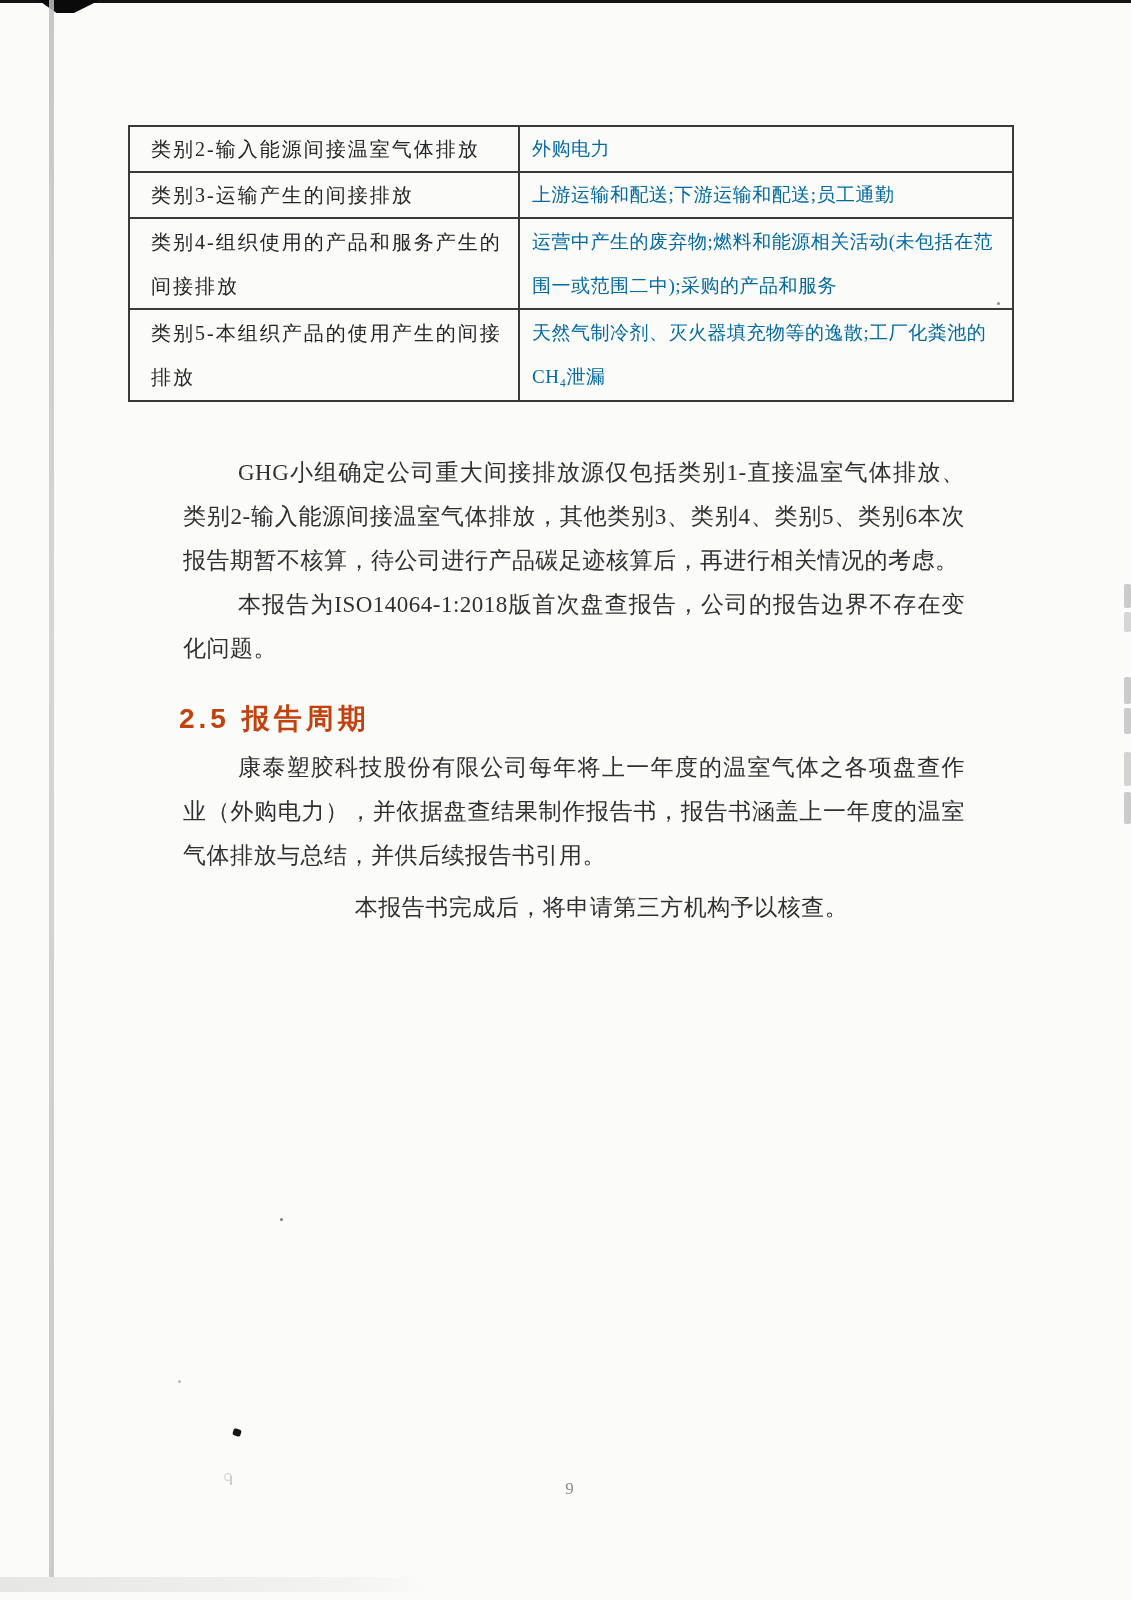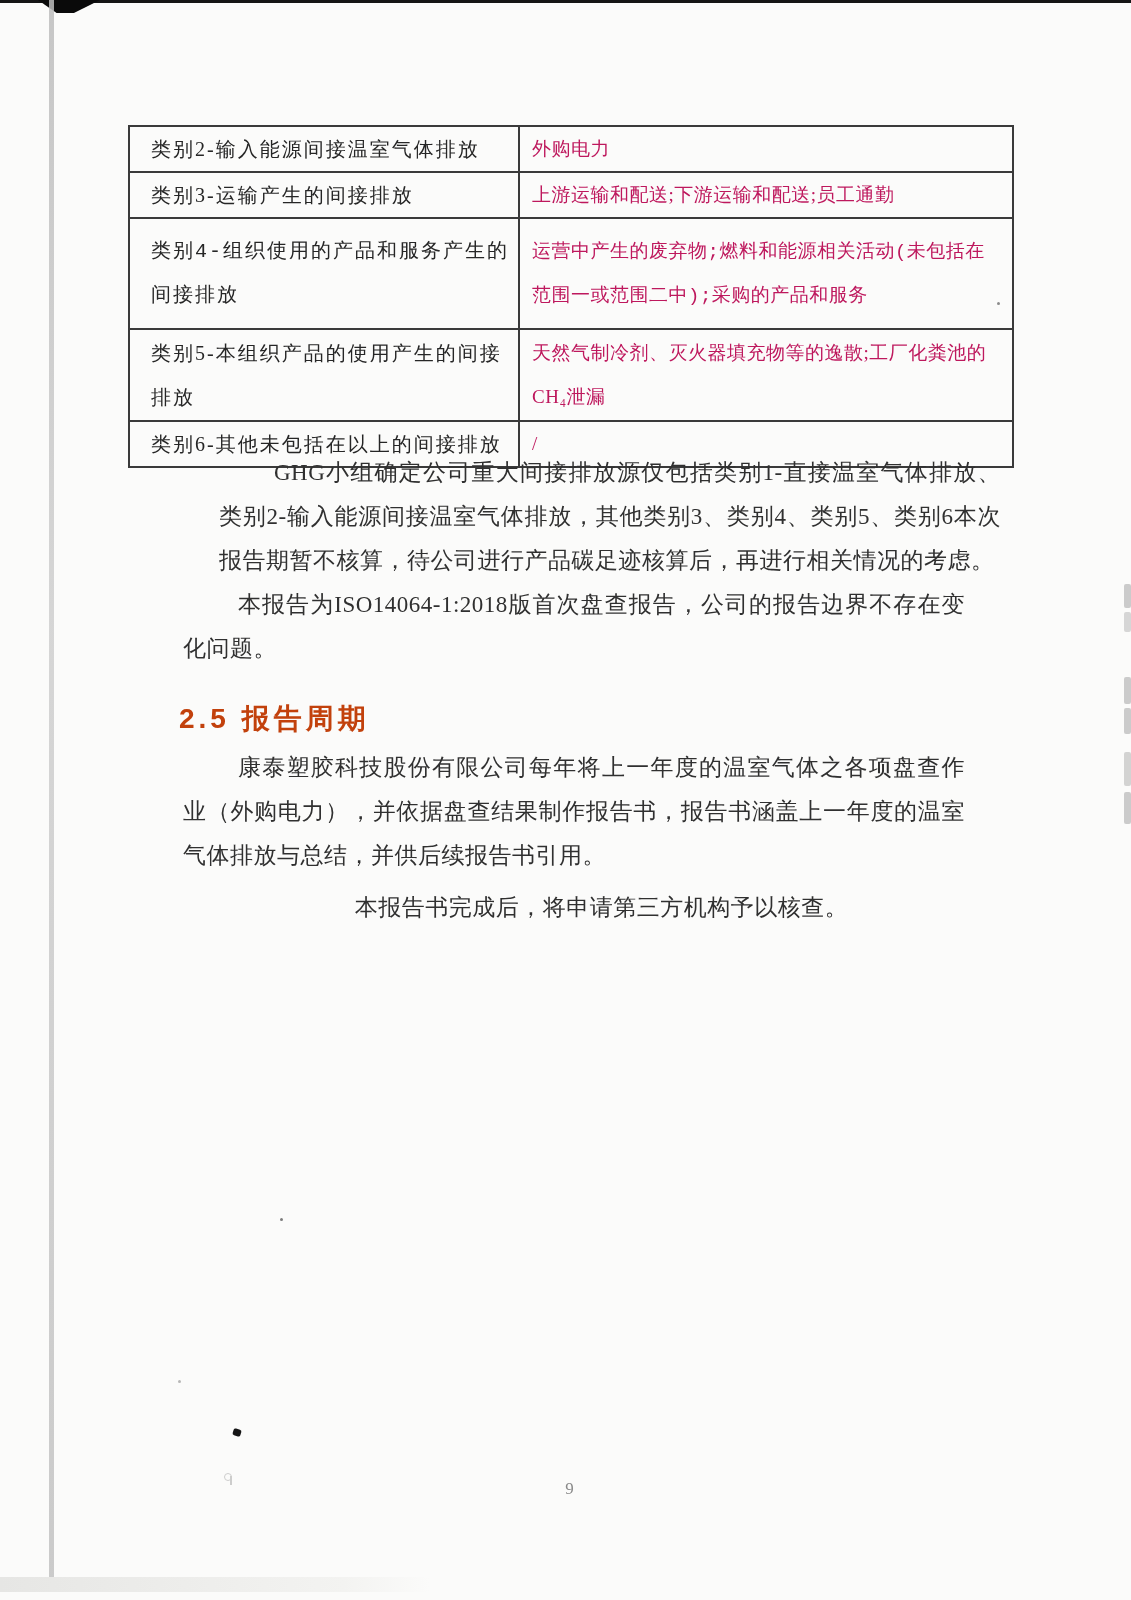--- a/index.html
+++ b/index.html
@@ -83,40 +83,40 @@
     font-size: 20px;
     letter-spacing: 2px;
     line-height: 44px;
     color: #262626;
     padding-left: 21px;
   }
   .ghg-table td.src {
     font-size: 19px;
     letter-spacing: 0.5px;
     line-height: 44px;
-    color: #be185d;
+    color: #0369a1;
   }
   tr.r1 { height: 46px; }
   tr.r2 { height: 45px; }
-  tr.r3 { height: 111px; font-family: Liberation Mono, monospace; }
+  tr.r3 { height: 91px; }
   tr.r4 { height: 92px; margin-top: 38px; }
   tr.r5 { height: 41px; }
 
   
   .para {
     position: absolute; left: 183px;
     width: 782px;
     font-size: 23px;
     line-height: 44px;
     letter-spacing: 0.5px;
     text-align: justify;
     color: #303030;
   }
   .para.indent { text-indent: 55px; }
-  .p1 { top: 451px; margin-left: 36px; }
+  .p1 { top: 451px; }
   .p2 { top: 583px; }
   .p3 { top: 746px; }
   .p4 { top: 886px; text-align: center; }
 
   .section-heading {
     position: absolute; left: 179px; top: 701px;
     font-family: "Liberation Sans", "DejaVu Sans", sans-serif;
     font-size: 28px;
     font-weight: bold;
     letter-spacing: 4px;
@@ -169,24 +169,20 @@
       <td class="src">上游运输和配送;下游运输和配送;员工通勤</td>
     </tr>
     <tr class="r3">
       <td class="cat">类别4-组织使用的产品和服务产生的间接排放</td>
       <td class="src">运营中产生的废弃物;燃料和能源相关活动(未包括在范围一或范围二中);采购的产品和服务</td>
     </tr>
     <tr class="r4">
       <td class="cat">类别5-本组织产品的使用产生的间接排放</td>
       <td class="src">天然气制冷剂、灭火器填充物等的逸散;工厂化粪池的CH₄泄漏</td>
     </tr>
-    <tr class="r5">
-      <td class="cat">类别6-其他未包括在以上的间接排放</td>
-      <td class="src">/</td>
-    </tr>
   </tbody>
 </table>
 
 <div class="para indent p1">GHG小组确定公司重大间接排放源仅包括类别1-直接温室气体排放、类别2-输入能源间接温室气体排放，其他类别3、类别4、类别5、类别6本次报告期暂不核算，待公司进行产品碳足迹核算后，再进行相关情况的考虑。</div>
 <div class="para indent p2">本报告为ISO14064-1:2018版首次盘查报告，公司的报告边界不存在变化问题。</div>
 
 <div class="section-heading">2.5 报告周期</div>
 
 <div class="para indent p3">康泰塑胶科技股份有限公司每年将上一年度的温室气体之各项盘查作业（外购电力），并依据盘查结果制作报告书，报告书涵盖上一年度的温室气体排放与总结，并供后续报告书引用。</div>
 <div class="para indent p4">本报告书完成后，将申请第三方机构予以核查。</div>

